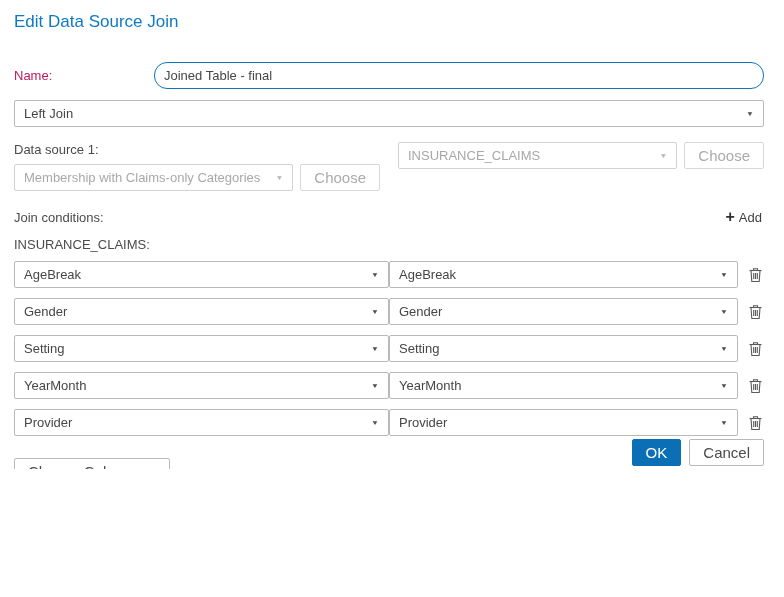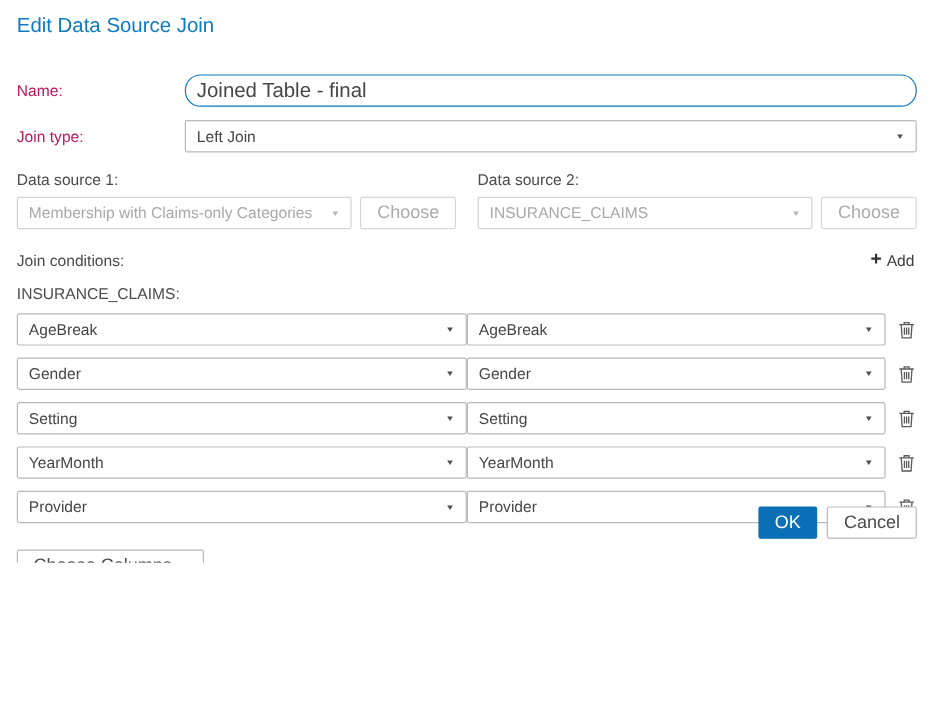--- a/index.html
+++ b/index.html
@@ -32,21 +32,21 @@
     flex: 0 0 140px;
     color: #be185d;
   }
   .text-input {
     flex: 1;
     height: 27px;
     border: 1px solid #0c76c3;
     border-radius: 13px;
     padding: 0 9px;
     font-family: "Liberation Sans", sans-serif;
-    font-size: 17px;
+    font-size: 13px;
     color: #464646;
     outline: none;
   }
   .select {
     position: relative;
     height: 27px;
     border: 1px solid #b9b9b9;
     border-radius: 2px;
     background: #ffffff;
     display: flex;
@@ -129,21 +129,21 @@
     justify-content: center;
     cursor: pointer;
     flex: 0 0 18px;
   }
   .columns-label { margin-top: 17px; }
   .columns-value { margin-top: 13px; color: #4a4a4a; }
   .choose-columns { margin-top: 12px; }
   .footer {
     position: absolute;
     right: 20px;
-    bottom: 20px;
+    bottom: 3px;
     display: flex;
     gap: 8px;
     margin-top: 14px;
   }
   .footer .btn { min-width: 44px; }
 </style>
 </head>
 <body>
 
 <div class="dialog">
@@ -151,41 +151,39 @@
   <h1 class="dialog-title">Edit Data Source Join</h1>
 
   
   <div class="form-row">
     <span class="row-label">Name:</span>
     <input class="text-input" type="text" value="Joined Table - final" style="">
   </div>
 
   
   <div class="form-row">
-    <span class="row-label">Join type:</span>
     <div class="select flex1">
       <span>Left Join</span>
       <span class="caret">▼</span>
     </div>
   </div>
 
   
   <div class="two-col" style="margin-top:15px;">
     <div class="col">
       <span class="ds-label">Data source 1:</span>
       <div class="ds-controls">
         <div class="select flex1 disabled">
           <span>Membership with Claims-only Categories</span>
           <span class="caret">▼</span>
         </div>
         <button class="btn disabled">Choose</button>
       </div>
     </div>
     <div class="col">
-      <span class="ds-label">Data source 2:</span>
       <div class="ds-controls">
         <div class="select flex1 disabled">
           <span>INSURANCE_CLAIMS</span>
           <span class="caret">▼</span>
         </div>
         <button class="btn disabled">Choose</button>
       </div>
     </div>
   </div>
 

